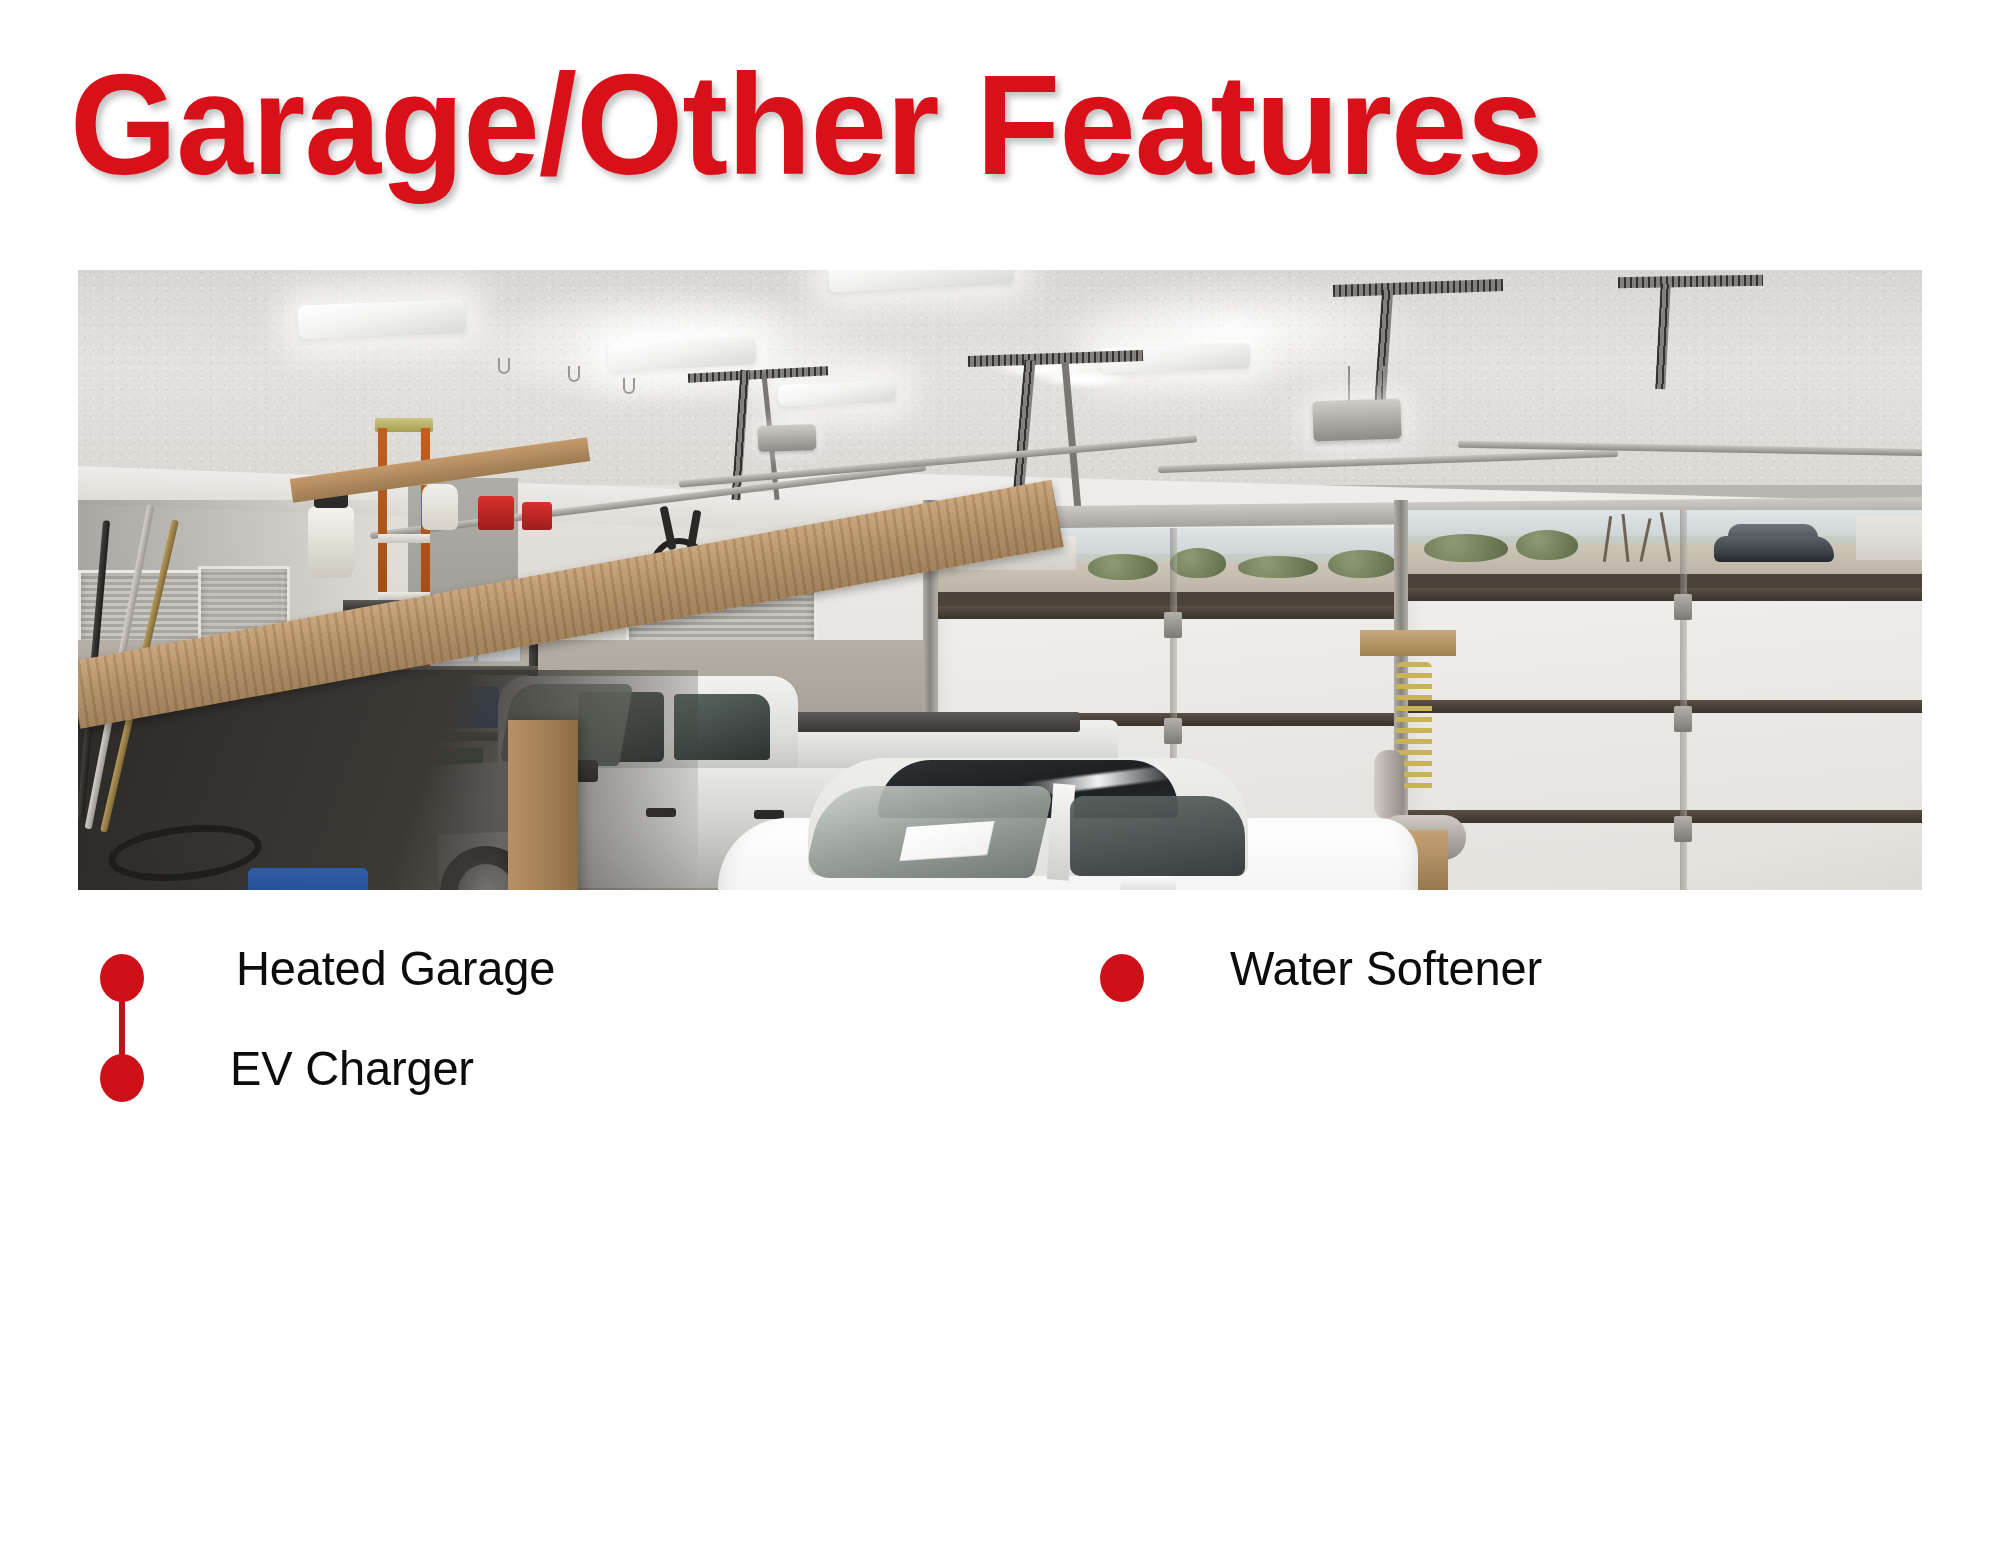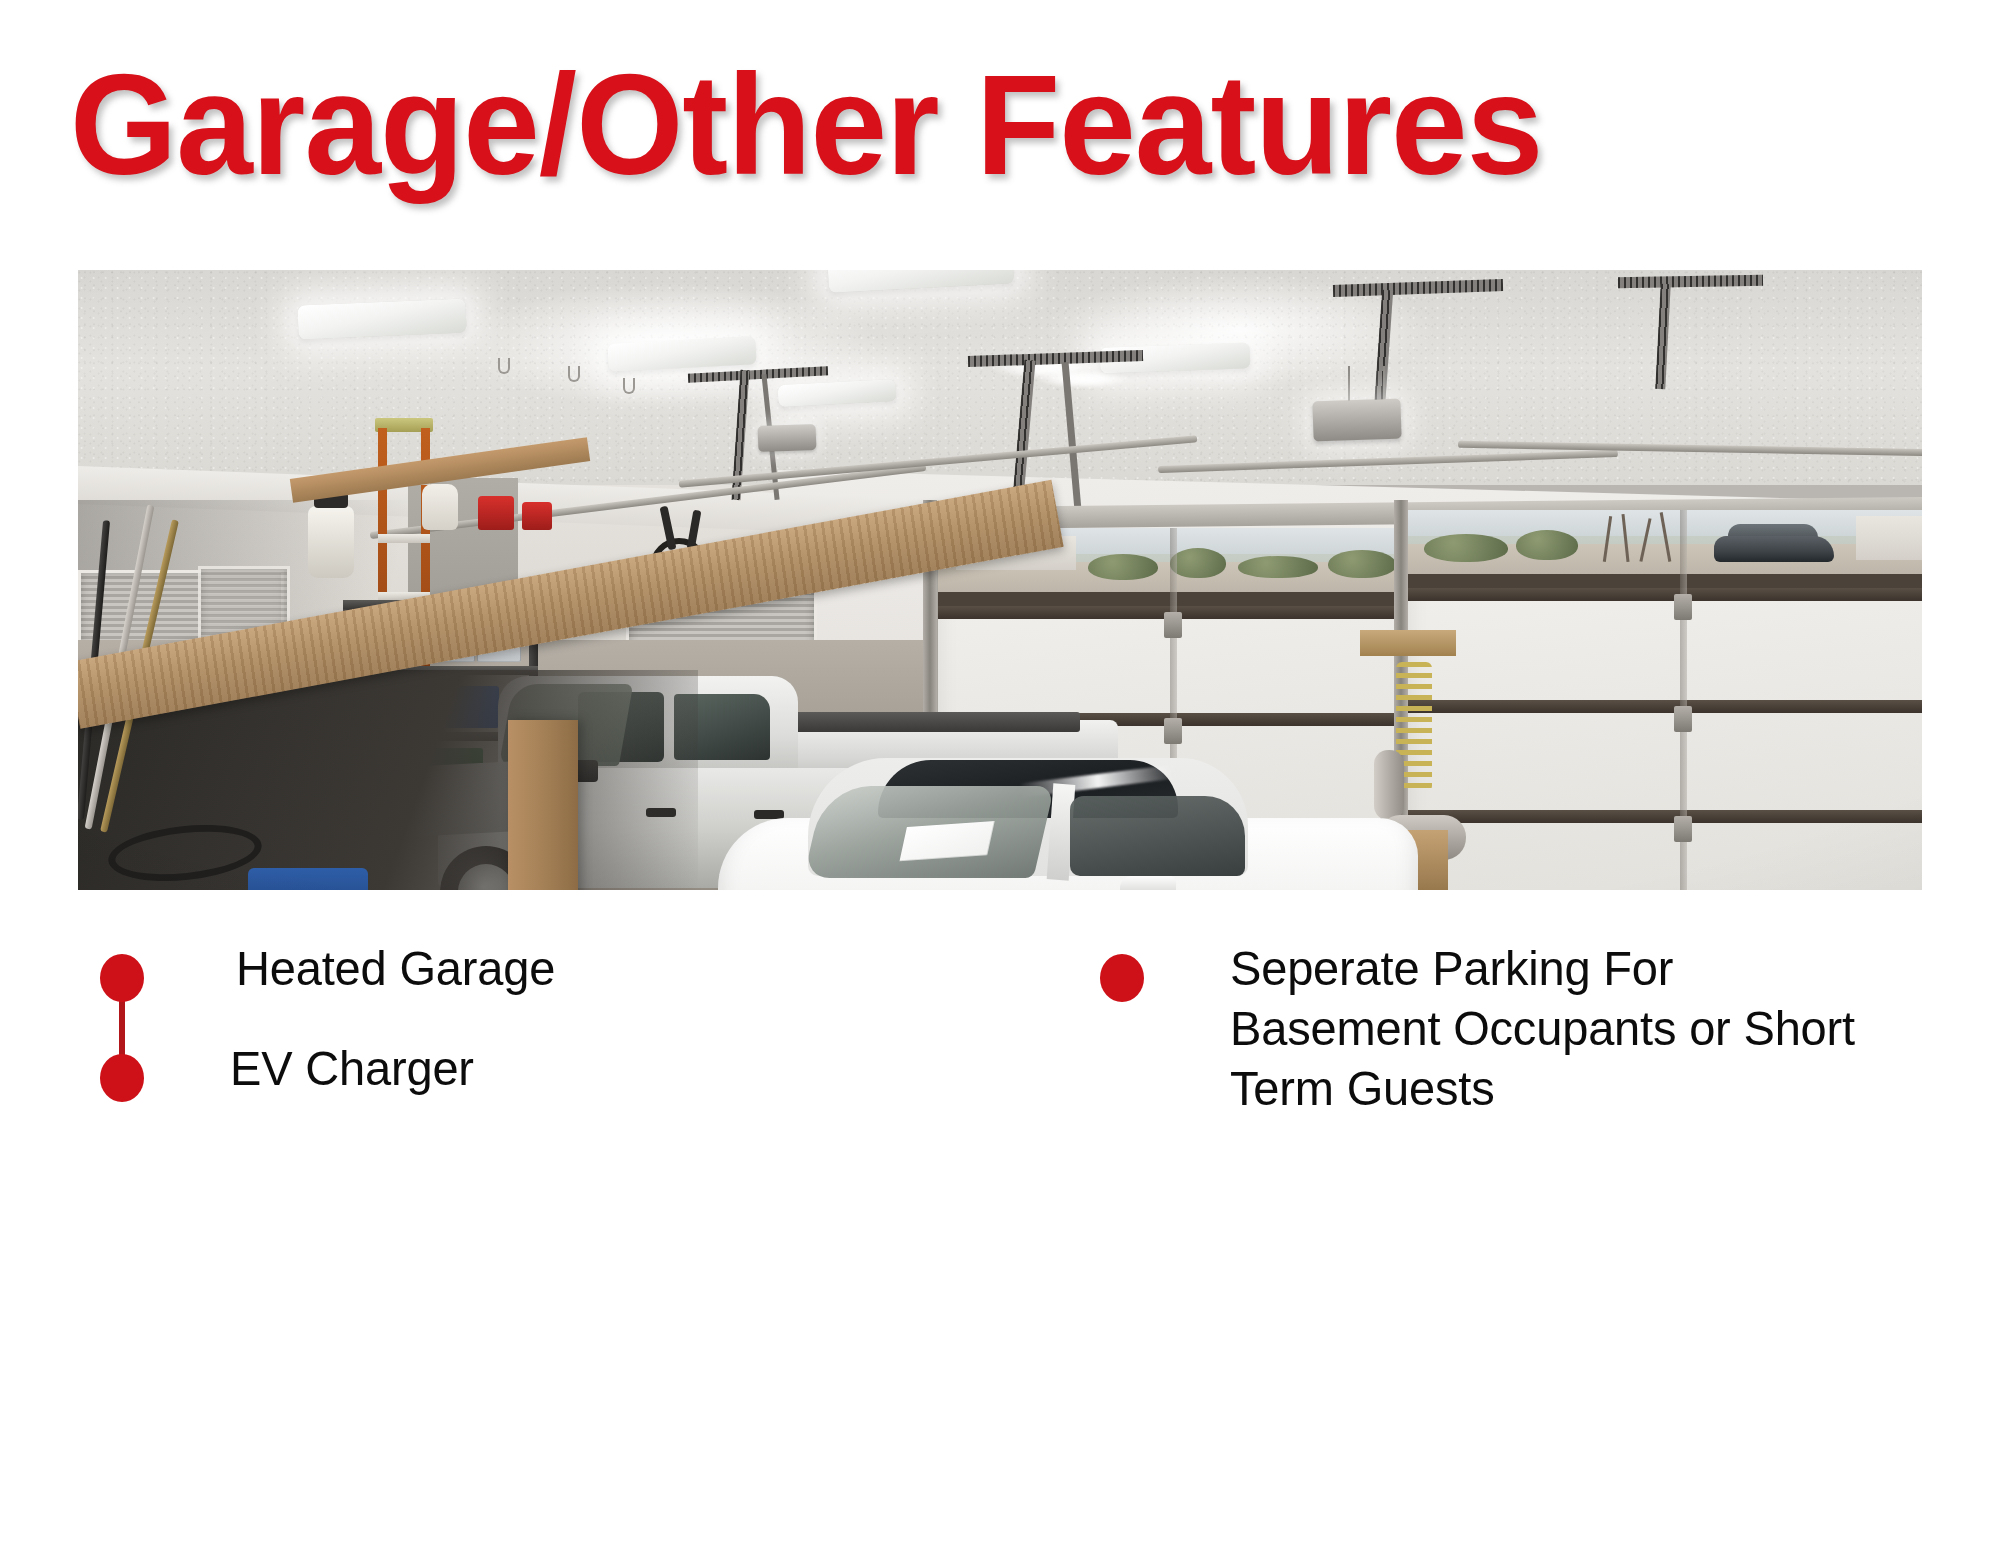--- a/index.html
+++ b/index.html
@@ -914,24 +914,22 @@
       <span class="bullet-line"></span>
       <span class="feature-label">EV Charger</span>
     </div>
 
 
   </div>
 
   <div class="feature-col right">
 
 
-
-
-    <div class="feature-item tall">
+    <div class="feature-item">
       <span class="bullet-dot"></span>
-
-      <span class="feature-label">Seperate Parking For
-Basement Occupants or Short
-Term Guests</span>
+      <span class="bullet-line"></span>
+      <span class="feature-label">Water Softener</span>
     </div>
+
+
 
   </div>
 </div>
 
 </body></html>

